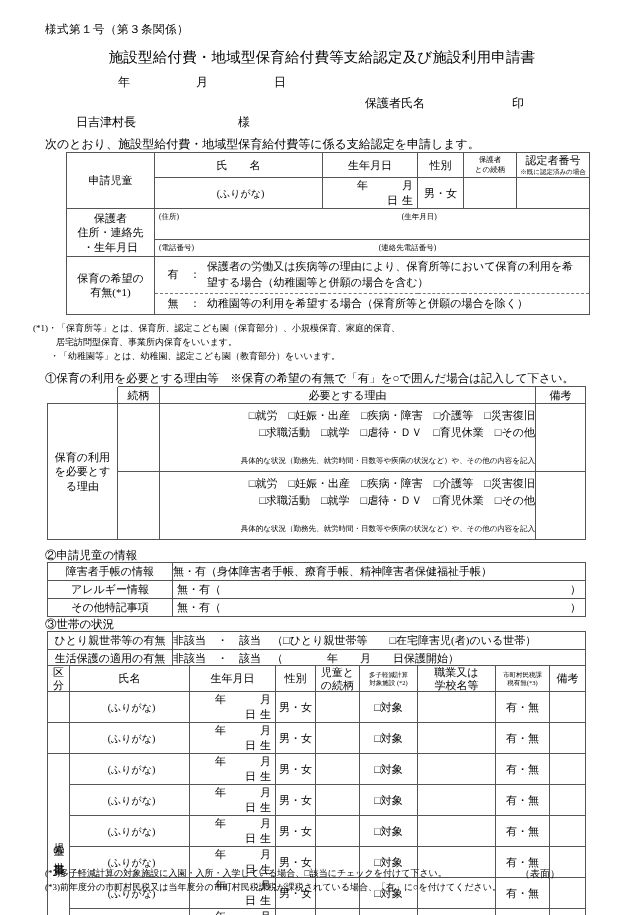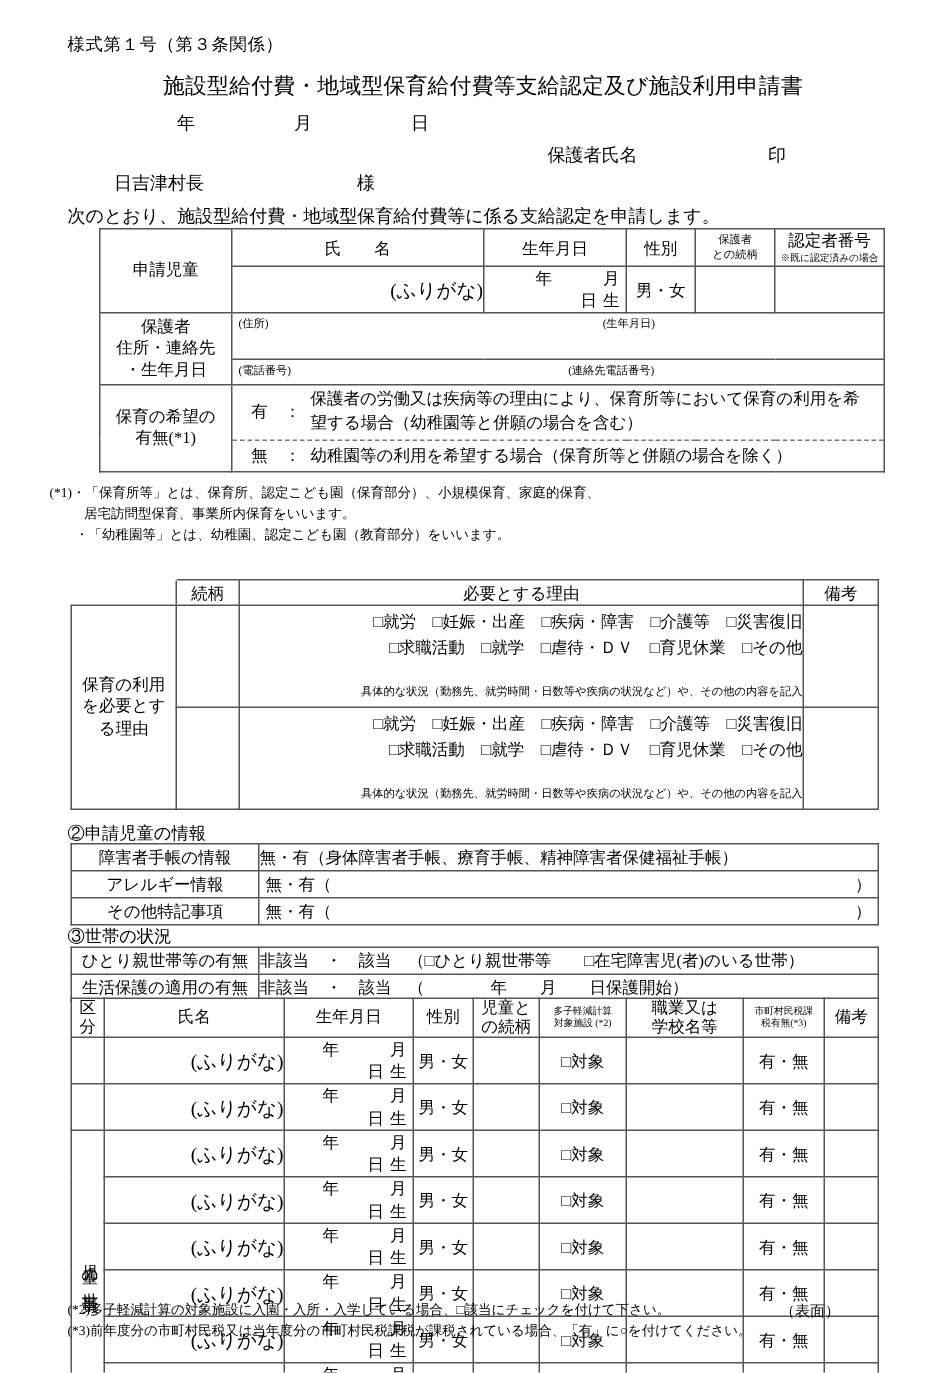--- a/index.html
+++ b/index.html
@@ -95,24 +95,24 @@
     background: #fff;
   }
   .hd {
     background: #d9d9d9;
     text-align: center;
   }
   .ctr { text-align: center; }
   .small { font-size: 7.5px; }
   .tiny { font-size: 6.5px; }
   .furigana {
-    font-size: 13px;
+    font-size: 10px;
     display: block;
     padding: 1px 0 0 4px;
-    text-align: right;
+    text-align: center;
   }
   .pad4 { padding-left: 4px; }
 
   
   #tbl-applicant {
     position: absolute;
     left: 66px;
     top: 152px;
     width: 523px;
   }
@@ -283,20 +283,21 @@
       </tr>
     </tbody>
   </table>
 
   <div class="note-block" id="note-1">
     <div>(*1)・「保育所等」とは、保育所、認定こども園（保育部分）、小規模保育、家庭的保育、</div>
     <div style="padding-left:23px">居宅訪問型保育、事業所内保育をいいます。</div>
     <div style="padding-left:17px">・「幼稚園等」とは、幼稚園、認定こども園（教育部分）をいいます。</div>
   </div>
 
+  <div id="sec1-title">①保育の利用を必要とする理由等　※保育の希望の有無で「有」を○で囲んだ場合は記入して下さい。</div>
 
   <table class="grid" id="tbl-reason">
     <colgroup>
       <col style="width:70px">
         <col style="width:42px">
         <col style="width:376px">
         <col style="width:50px">
     </colgroup>
     <tbody>
       <tr>

